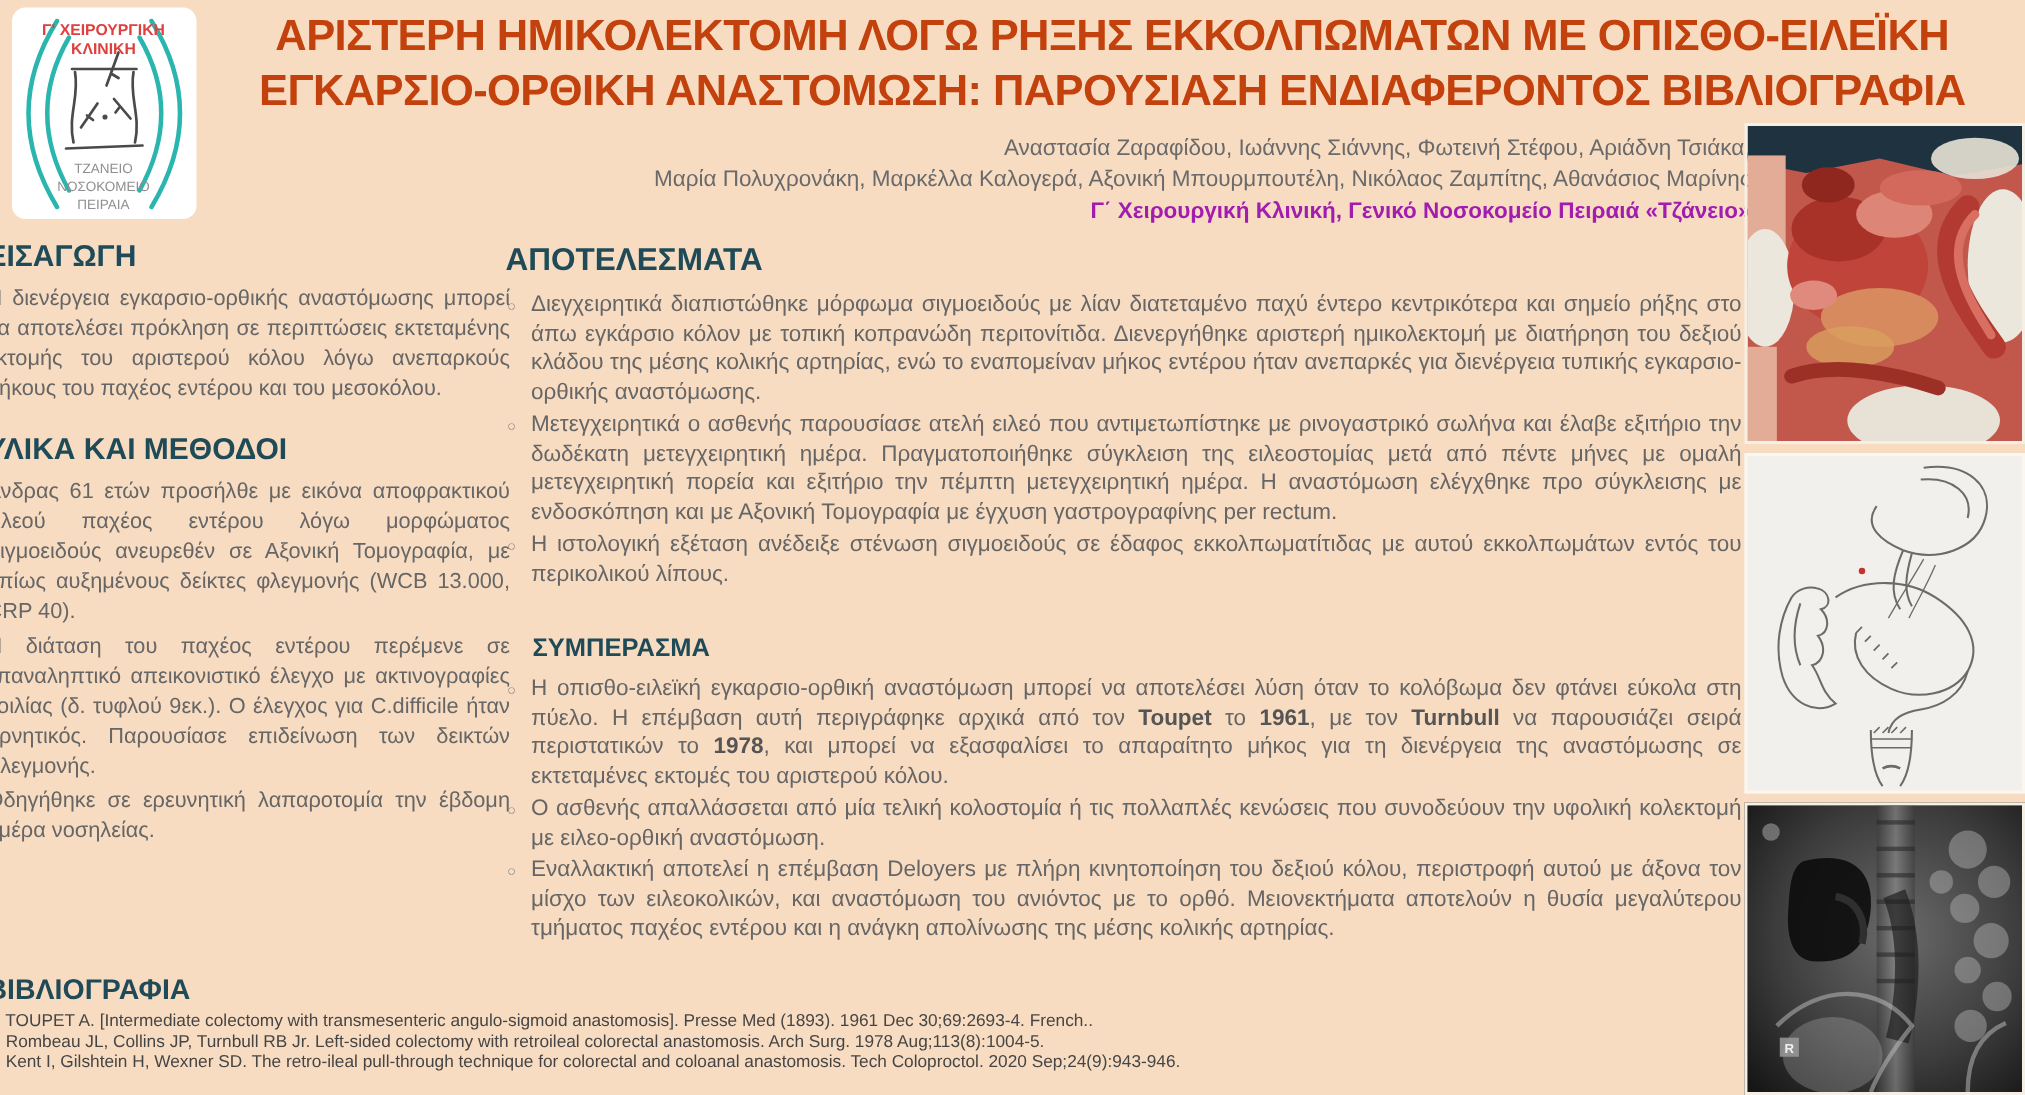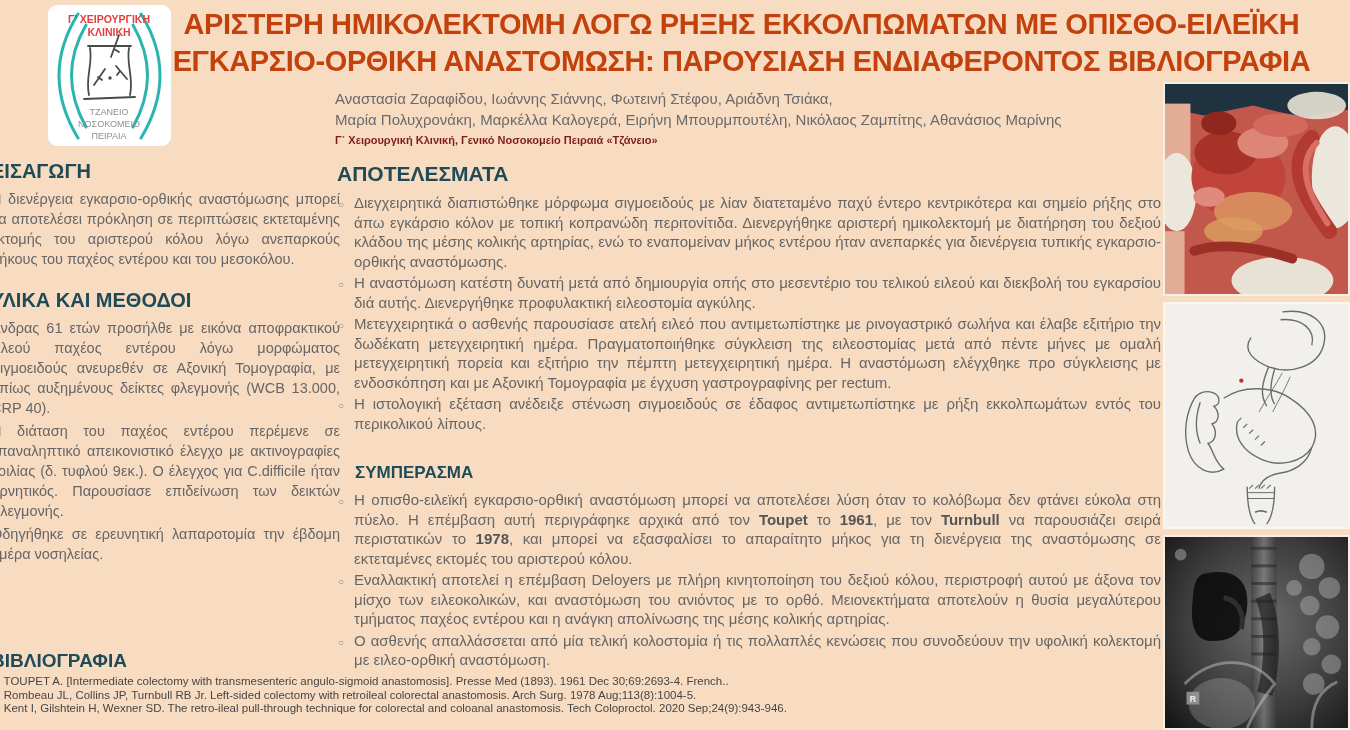--- a/index.html
+++ b/index.html
@@ -8,32 +8,32 @@
     position:relative;
     background:#F8DCC2;
     font-family:"Liberation Sans", sans-serif;
     color:#666666;
   }
   .abs { position:absolute; }
 
   
   #logo {
     left:8px; top:5px; width:123px; height:141px;
-    background:#ffffff; border-radius:9px;margin-left:40px;
+    background:#ffffff; border-radius:9px;
   }
 
   
   #title-block { left:135px; top:6px; width:1213px; text-align:center; }
   .title-line {
     font-size:29px; font-weight:bold; color:#c2410c;
     line-height:37px; white-space:nowrap; letter-spacing:-0.4px;
   }
-  #authors-block { left:335px; top:88px; width:832px; text-align:left; }
+  #authors-block { left:335px; top:88px; width:832px; text-align:right; }
   .authors-line { font-size:15px; line-height:21px; color:#6a6a6a; white-space:nowrap; }
-  .affiliation-line { font-size:11px; line-height:21px; color:#7f1d1d; font-weight:bold; white-space:nowrap; }
+  .affiliation-line { font-size:15px; line-height:21px; color:#a21caf; font-weight:bold; white-space:nowrap; }
 
   
   .sec-h { font-weight:bold; color:#1F4B58; }
   .body-text { font-size:14.5px; line-height:20px; text-align:justify; color:#666666; }
 
   
   #left-col { left:-9px; top:160px; width:349px; }
   #left-col .sec-h { font-size:20px; margin-bottom:6px; }
   #intro-text { margin-bottom:20px; }
   ul.paras { list-style:none; }
@@ -100,51 +100,50 @@
   </svg>
 </div>
 
 <div id="title-block" class="abs">
   <div class="title-line">ΑΡΙΣΤΕΡΗ ΗΜΙΚΟΛΕΚΤΟΜΗ ΛΟΓΩ ΡΗΞΗΣ ΕΚΚΟΛΠΩΜΑΤΩΝ ΜΕ ΟΠΙΣΘΟ-ΕΙΛΕΪΚΗ</div>
   <div class="title-line">ΕΓΚΑΡΣΙΟ-ΟΡΘΙΚΗ ΑΝΑΣΤΟΜΩΣΗ: ΠΑΡΟΥΣΙΑΣΗ ΕΝΔΙΑΦΕΡΟΝΤΟΣ ΒΙΒΛΙΟΓΡΑΦΙΑ</div>
 </div>
 
 <div id="authors-block" class="abs">
   <div class="authors-line">Αναστασία Ζαραφίδου, Ιωάννης Σιάννης, Φωτεινή Στέφου, Αριάδνη Τσιάκα,</div>
-  <div class="authors-line">Μαρία Πολυχρονάκη, Μαρκέλλα Καλογερά, Ειρήνη Μπουρμπουτέλη, Νικόλαος Ζαμπίτης, Αθανάσιος Μαρίνης</div>
+  <div class="authors-line">Μαρία Πολυχρονάκη, Μαρκέλλα Καλογερά, Αξονική Μπουρμπουτέλη, Νικόλαος Ζαμπίτης, Αθανάσιος Μαρίνης</div>
   <div class="affiliation-line">Γ΄ Χειρουργική Κλινική, Γενικό Νοσοκομείο Πειραιά «Τζάνειο»</div>
 </div>
 
 <div id="left-col" class="abs">
   <div class="sec-h">ΕΙΣΑΓΩΓΗ</div>
   <div id="intro-text" class="body-text">Η διενέργεια εγκαρσιο-ορθικής αναστόμωσης μπορεί να αποτελέσει πρόκληση σε περιπτώσεις εκτεταμένης εκτομής του αριστερού κόλου λόγω ανεπαρκούς μήκους του παχέος εντέρου και του μεσοκόλου.</div>
 
   <div class="sec-h">ΥΛΙΚΑ ΚΑΙ ΜΕΘΟΔΟΙ</div>
   <ul class="paras">
       <li>Άνδρας 61 ετών προσήλθε με εικόνα αποφρακτικού ειλεού παχέος εντέρου λόγω μορφώματος σιγμοειδούς ανευρεθέν σε Αξονική Τομογραφία, με ηπίως αυξημένους δείκτες φλεγμονής (WCB 13.000, CRP 40).</li>
       <li>Η διάταση του παχέος εντέρου περέμενε σε επαναληπτικό απεικονιστικό έλεγχο με ακτινογραφίες κοιλίας (δ. τυφλού 9εκ.). Ο έλεγχος για C.difficile ήταν αρνητικός. Παρουσίασε επιδείνωση των δεικτών φλεγμονής.</li>
       <li>Οδηγήθηκε σε ερευνητική λαπαροτομία την έβδομη ημέρα νοσηλείας.</li>
     </ul>
 </div>
 
 <div id="mid-col" class="abs">
   <div id="results-heading" class="sec-h">ΑΠΟΤΕΛΕΣΜΑΤΑ</div>
   <ul class="bullets">
       <li>Διεγχειρητικά διαπιστώθηκε μόρφωμα σιγμοειδούς με λίαν διατεταμένο παχύ έντερο κεντρικότερα και σημείο ρήξης στο άπω εγκάρσιο κόλον με τοπική κοπρανώδη περιτονίτιδα. Διενεργήθηκε αριστερή ημικολεκτομή με διατήρηση του δεξιού κλάδου της μέσης κολικής αρτηρίας, ενώ το εναπομείναν μήκος εντέρου ήταν ανεπαρκές για διενέργεια τυπικής εγκαρσιο-ορθικής αναστόμωσης.</li>
-      <li>Η αναστόμωση κατέστη δυνατή μετά από δημιουργία οπής στο μεσεντέριο του τελικού ειλεού και διεκβολή του εγκαρσίου διά αυτής. Διενεργήθηκε προφυλακτική ειλεοστομία αγκύλης.</li>
       <li>Μετεγχειρητικά ο ασθενής παρουσίασε ατελή ειλεό που αντιμετωπίστηκε με ρινογαστρικό σωλήνα και έλαβε εξιτήριο την δωδέκατη μετεγχειρητική ημέρα. Πραγματοποιήθηκε σύγκλειση της ειλεοστομίας μετά από πέντε μήνες με ομαλή μετεγχειρητική πορεία και εξιτήριο την πέμπτη μετεγχειρητική ημέρα. Η αναστόμωση ελέγχθηκε προ σύγκλεισης με ενδοσκόπηση και με Αξονική Τομογραφία με έγχυση γαστρογραφίνης per rectum.</li>
-      <li>Η ιστολογική εξέταση ανέδειξε στένωση σιγμοειδούς σε έδαφος αντιμετωπίστηκε με ρήξη εκκολπωμάτων εντός του περικολικού λίπους.</li>
+      <li>Η ιστολογική εξέταση ανέδειξε στένωση σιγμοειδούς σε έδαφος εκκολπωματίτιδας με αυτού εκκολπωμάτων εντός του περικολικού λίπους.</li>
     </ul>
 
   <div id="conclusion-block">
     <div id="conclusion-heading" class="sec-h">ΣΥΜΠΕΡΑΣΜΑ</div>
     <ul class="bullets">
         <li><span>Η οπισθο-ειλεϊκή εγκαρσιο-ορθική αναστόμωση μπορεί να αποτελέσει λύση όταν το κολόβωμα δεν φτάνει εύκολα στη πύελο. Η επέμβαση αυτή περιγράφηκε αρχικά από τον </span><span style="font-weight: bold; color: rgb(85, 85, 85);">Toupet</span><span> το </span><span style="font-weight: bold; color: rgb(85, 85, 85);">1961</span><span>, με τον </span><span style="font-weight: bold; color: rgb(85, 85, 85);">Turnbull</span><span> να παρουσιάζει σειρά περιστατικών το </span><span style="font-weight: bold; color: rgb(85, 85, 85);">1978</span><span>, και μπορεί να εξασφαλίσει το απαραίτητο μήκος για τη διενέργεια της αναστόμωσης σε εκτεταμένες εκτομές του αριστερού κόλου.</span></li>
+        <li>Ο ασθενής απαλλάσσεται από μία τελική κολοστομία ή τις πολλαπλές κενώσεις που συνοδεύουν την υφολική κολεκτομή με ειλεο-ορθική αναστόμωση.</li>
         <li>Εναλλακτική αποτελεί η επέμβαση Deloyers με πλήρη κινητοποίηση του δεξιού κόλου, περιστροφή αυτού με άξονα τον μίσχο των ειλεοκολικών, και αναστόμωση του ανιόντος με το ορθό. Μειονεκτήματα αποτελούν η θυσία μεγαλύτερου τμήματος παχέος εντέρου και η ανάγκη απολίνωσης της μέσης κολικής αρτηρίας.</li>
-        <li>Ο ασθενής απαλλάσσεται από μία τελική κολοστομία ή τις πολλαπλές κενώσεις που συνοδεύουν την υφολική κολεκτομή με ειλεο-ορθική αναστόμωση.</li>
       </ul>
   </div>
 </div>
 
 <div id="biblio" class="abs">
   <div id="biblio-heading" class="sec-h">ΒΙΒΛΙΟΓΡΑΦΙΑ</div>
   <ul class="refs">
       <li>1. TOUPET A. [Intermediate colectomy with transmesenteric angulo-sigmoid anastomosis]. Presse Med (1893). 1961 Dec 30;69:2693-4. French..</li>
       <li>2. Rombeau JL, Collins JP, Turnbull RB Jr. Left-sided colectomy with retroileal colorectal anastomosis. Arch Surg. 1978 Aug;113(8):1004-5.</li>
       <li>3. Kent I, Gilshtein H, Wexner SD. The retro-ileal pull-through technique for colorectal and coloanal anastomosis. Tech Coloproctol. 2020 Sep;24(9):943-946.</li>

